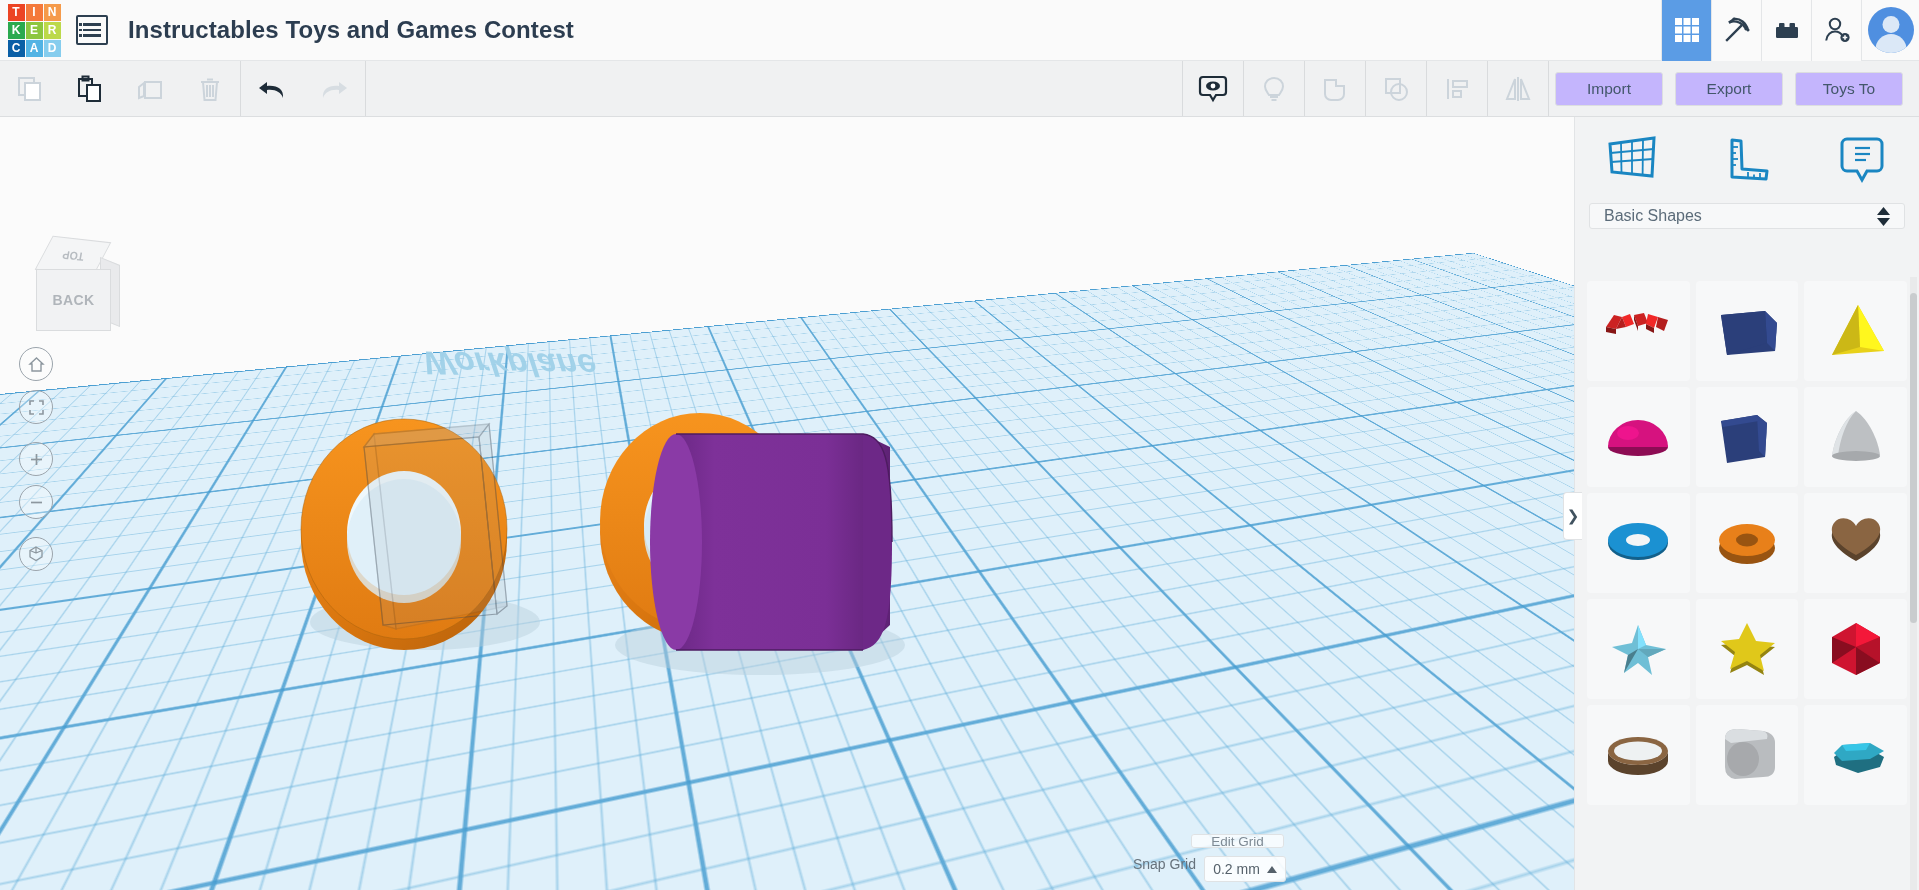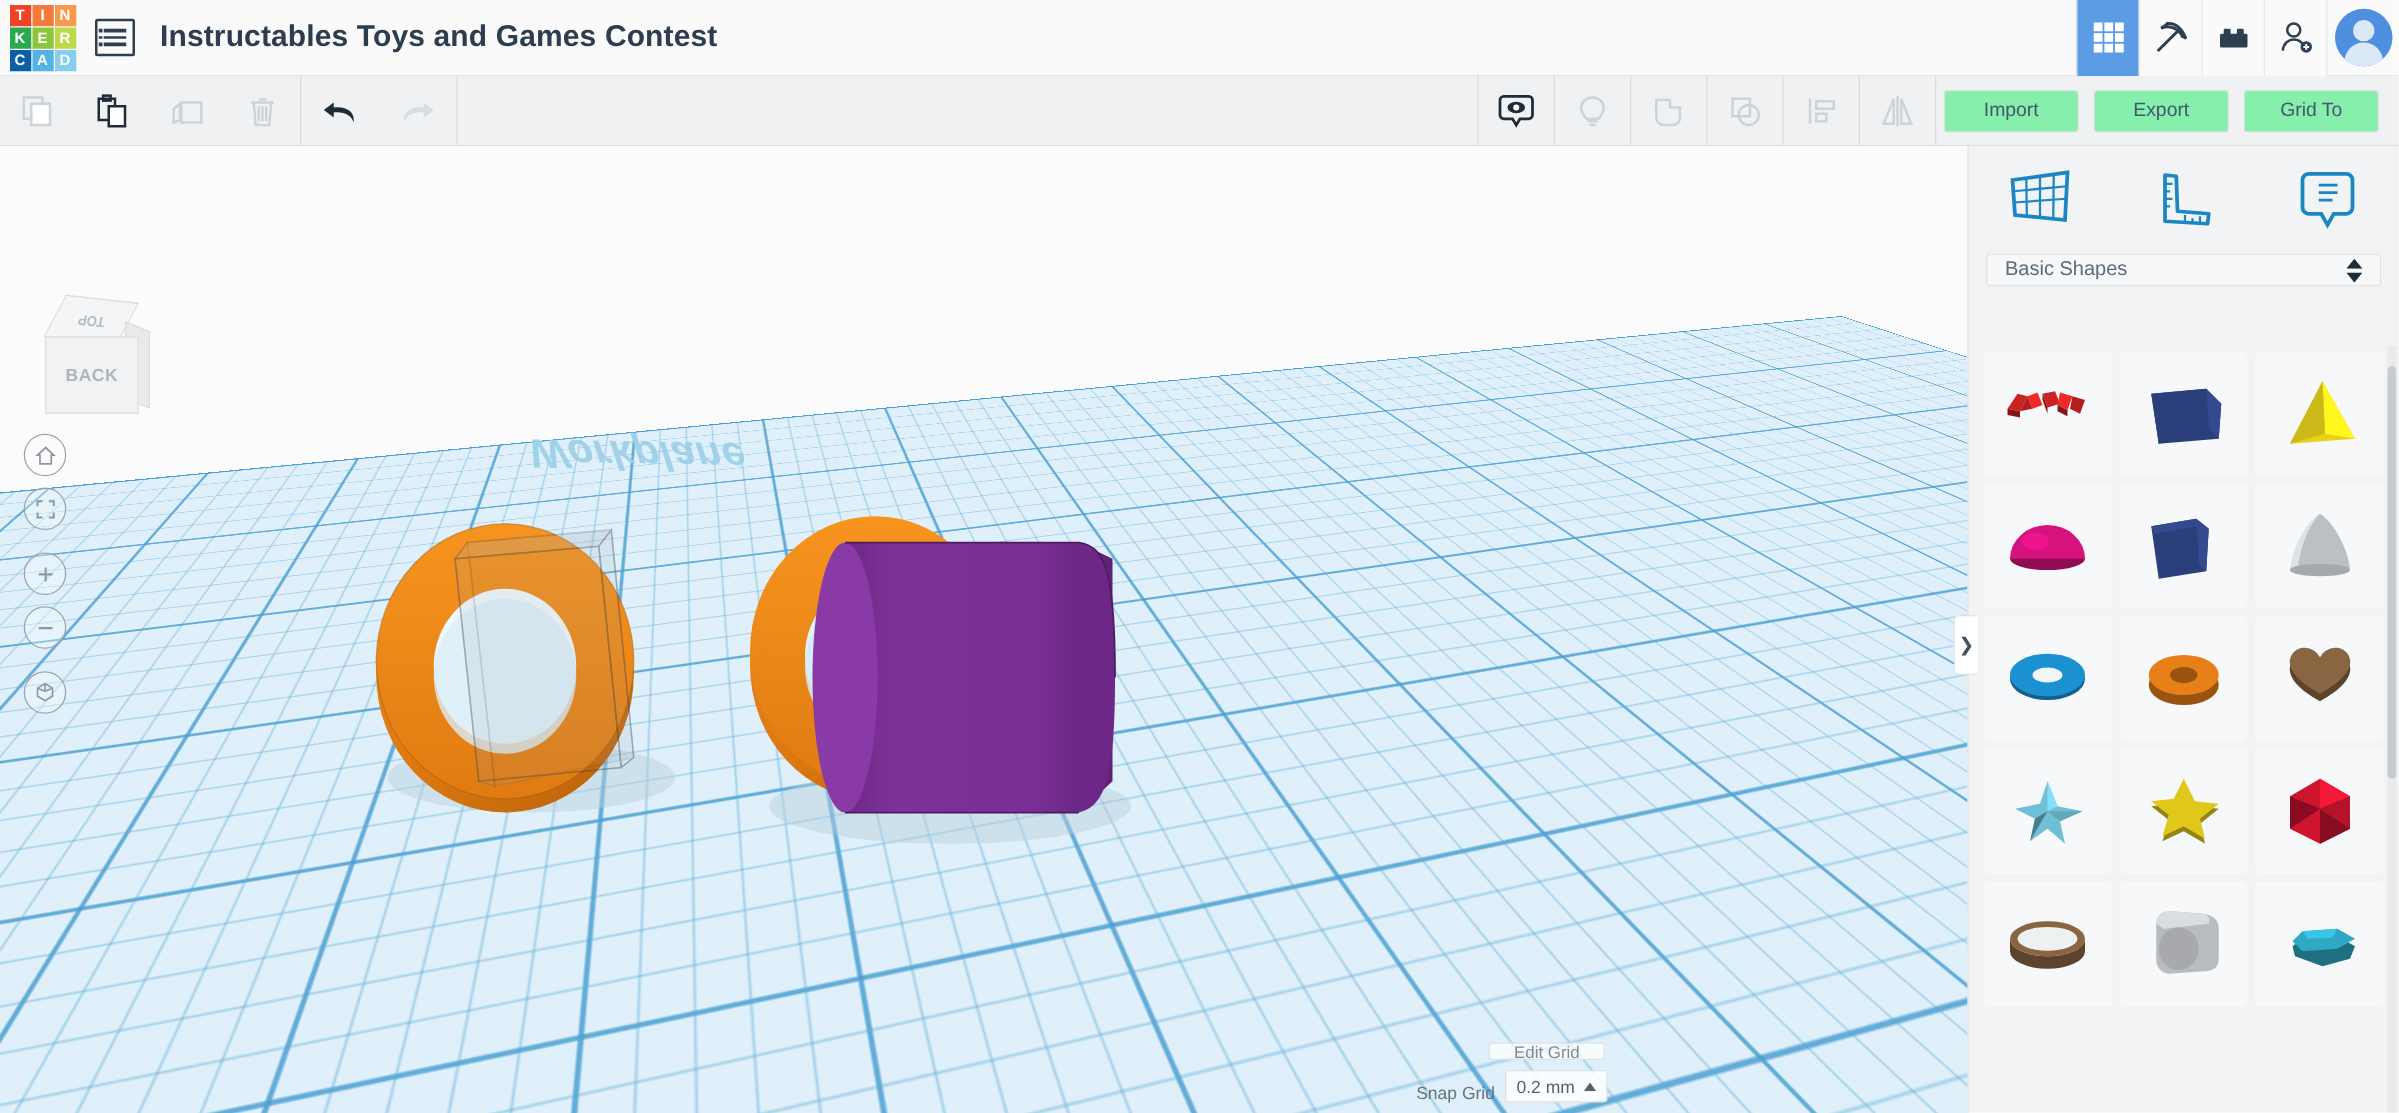--- a/index.html
+++ b/index.html
@@ -65,21 +65,21 @@
     position: absolute; top: 61px; left: 0; width: 1919px; height: 56px;
     background: #f0f1f2; border-bottom: 1px solid #dcdee0;
     display: flex; align-items: stretch;
   }
   .tool { width: 60px; display:flex; align-items:center; justify-content:center; cursor:pointer; }
   .tool.lg { width: 62px; }
   .divider { width: 1px; background: #d9dbdd; margin: 0; }
   .spacer { flex: 1; }
   .tbtn {
     min-width: 108px; height: 34px; margin: auto 6px; border:1px solid #dcdee0;
-    border-radius: 3px; background:#86efac; color:#43576b; font-size:15.5px;
+    border-radius: 3px; background:#c4b5fd; color:#43576b; font-size:15.5px;
     display:flex; align-items:center; justify-content:center; cursor:pointer;
     font-family:"Liberation Sans", sans-serif;
   }
   .tbtn:first-of-type { margin-left: 14px; }
   .tbtn:last-of-type { margin-right: 16px; }
 
   
   .canvas {
     position:absolute; top:117px; left:0; width:1574px; height:773px;
     background: #fbfbfb; overflow:hidden;
@@ -131,21 +131,21 @@
   }
   .navbtn.gap { margin-top: 9px; }
 
   
   .edit-grid {
     position:absolute; right:290px; bottom:42px; width:93px; height:14px;
     background:rgba(255,255,255,.72); border:1px solid #dfe2e4; border-radius:3px;
     color:#7e8a94; font-size:13.5px; display:flex; align-items:center; justify-content:center;
     cursor:pointer;
   }
-  .snap-row { position:absolute; right:288px; bottom:8px; display:flex; align-items:flex-end; gap:8px; }
+  .snap-row { position:absolute; right:288px; bottom:8px; display:flex; align-items:flex-start; gap:8px; }
   .snap-label { font-size:14px; color:#66727c; }
   .snap-sel {
     width:82px; height:26px; background:rgba(255,255,255,.85); border:1px solid #dfe2e4;
     border-radius:3px; display:flex; align-items:center; justify-content:center; gap:7px;
     font-size:14px; color:#55616b; cursor:pointer;
   }
 
   
   .flyout {
     position:absolute; left:1563px; top:492px; width:19px; height:48px;
@@ -362,21 +362,21 @@
           <path d="M13 5 L13 25 L5 25 Z"></path>
           <path d="M16 3 v24"></path>
           <path d="M19 5 L19 25 L27 25 Z"></path>
         </g>
       </svg>
     </div>
     <div class="divider"></div>
 
     <div class="tbtn">Import</div>
     <div class="tbtn">Export</div>
-    <div class="tbtn">Grid To</div>
+    <div class="tbtn">Toys To</div>
   </div>
 
   <div class="canvas">
     <div class="ground"></div>
     <div class="wp-label">Workplane</div>
 
     <svg style="position:absolute;left:0;top:0;width:1574px;height:773px;pointer-events:none">
       <defs>
         <linearGradient id="orangeG" x1="0" y1="0" x2="1" y2="1">
           <stop offset="0%" stop-color="#f08a1e"></stop>

